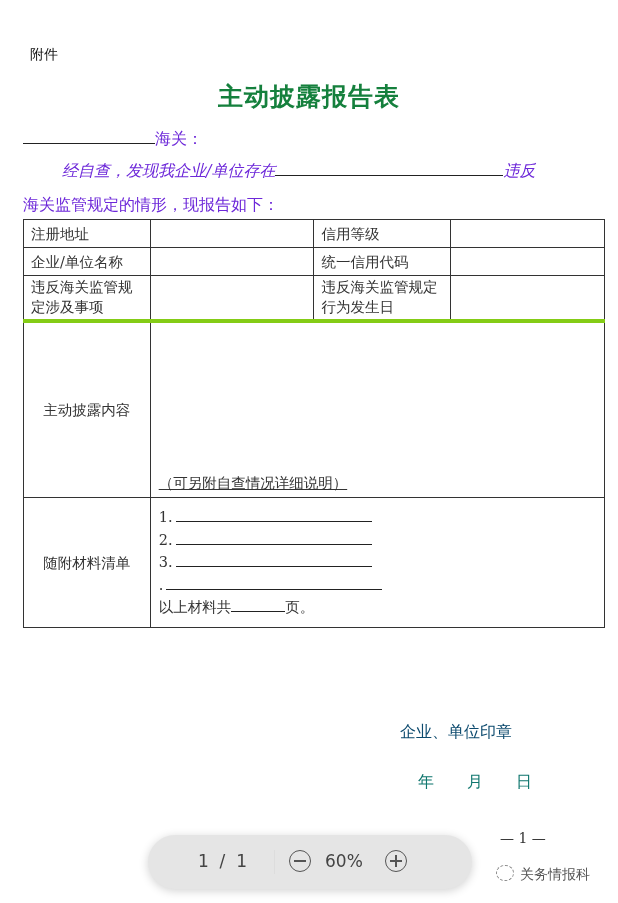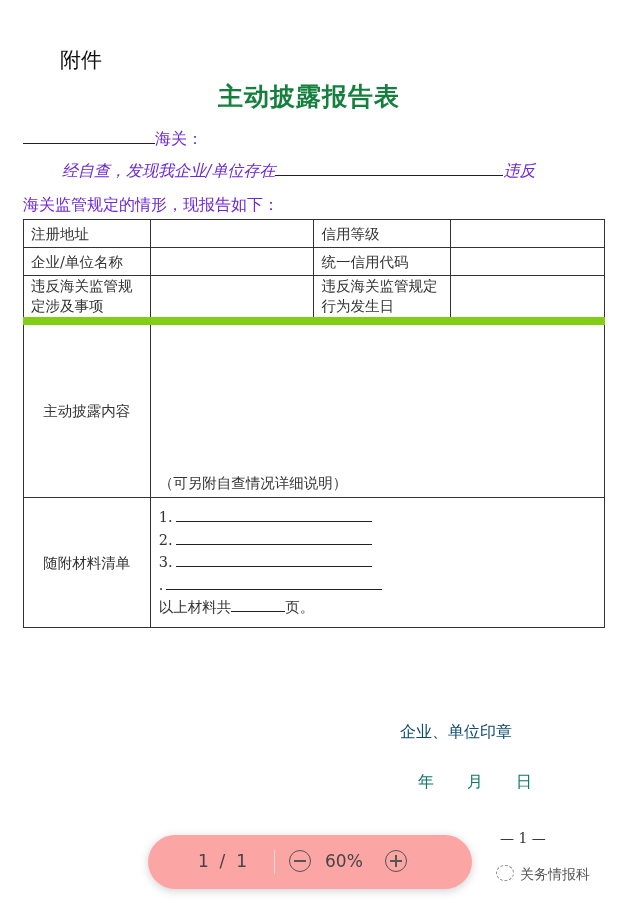--- a/index.html
+++ b/index.html
@@ -1,31 +1,31 @@
 <!DOCTYPE html>
 <html><head>
 <meta charset="utf-8">
 <style>
   html,body{margin:0;padding:0;background:#fff;}
   body{width:618px;height:903px;position:relative;overflow:hidden;font-family:"DejaVu Serif","Liberation Serif",serif;color:#222;}
   .abs{position:absolute;}
-  .attach{left:60px;top:46px;font-family:"DejaVu Sans","Liberation Sans",sans-serif;font-size:21px;color:#111;}
+  .attach{left:30px;top:46px;font-family:"DejaVu Sans","Liberation Sans",sans-serif;font-size:14px;color:#111;}
   .title{left:0;width:618px;top:80px;text-align:center;font-family:"DejaVu Sans","Liberation Sans",sans-serif;font-weight:bold;font-size:25px;color:#15803d;letter-spacing:1px;}
   .line{font-size:16px;color:#6d28d9;}
   .ul{display:inline-block;border-bottom:1px solid #222;height:15px;vertical-align:baseline;}
   table{position:absolute;left:23px;top:219px;border-collapse:collapse;width:582px;font-size:14.5px;color:#333;}
   td{border:1px solid #333;padding:0 7px;vertical-align:middle;line-height:20px;}
   td.c{text-align:center;}
   .mats div{line-height:22.5px;font-size:14.5px;}
   .blank{display:inline-block;border-bottom:1px solid #222;height:15px;vertical-align:baseline;}
   .stamp{left:400px;top:722px;font-size:16px;color:#0c4a6e;}
   .date{left:418px;top:772px;font-size:16px;color:#0f766e;word-spacing:0;}
   .date span{display:inline-block;width:49px;}
   .pnum{left:500px;top:830px;font-size:14px;color:#333;}
-  .toolbar{left:148px;top:835px;width:324px;height:54px;border-radius:27px;background:#fca5a5;box-shadow:0 2px 10px rgba(0,0,0,0.18);font-family:"DejaVu Sans","Liberation Sans",sans-serif;color:#444;font-size:17px;}
+  .toolbar{left:148px;top:835px;width:324px;height:54px;border-radius:27px;background:#e5e5e5;box-shadow:0 2px 10px rgba(0,0,0,0.18);font-family:"DejaVu Sans","Liberation Sans",sans-serif;color:#444;font-size:17px;}
   .toolbar .pg{position:absolute;left:50px;top:16px;letter-spacing:0;}
   .toolbar .sep{position:absolute;left:126px;top:15px;width:1px;height:24px;background:#ddd;}
   .toolbar .btn{position:absolute;top:15px;width:22px;height:22px;border:1.5px solid #555;border-radius:50%;box-sizing:border-box;}
   .toolbar .btn:before{content:"";position:absolute;left:4px;right:4px;top:8.5px;height:2px;background:#555;}
   .toolbar .plus:after{content:"";position:absolute;top:4px;bottom:4px;left:8.5px;width:2px;background:#555;}
   .toolbar .zoom{position:absolute;left:177px;top:16px;}
   .wm{left:496px;top:865px;font-family:"DejaVu Sans","Liberation Sans",sans-serif;font-size:14px;color:#555;}
   .wm .ic{display:inline-block;width:16px;height:14px;border:1px dashed #888;border-radius:50%;vertical-align:-2px;margin-right:6px;}
 </style>
 </head>
@@ -55,29 +55,29 @@
     <td></td>
     <td>信用等级</td>
     <td></td>
   </tr>
   <tr style="height:28px">
     <td>企业/单位名称</td>
     <td></td>
     <td>统一信用代码</td>
     <td></td>
   </tr>
-  <tr style="height:45px;border-bottom:8px solid #84cc16">
+  <tr style="height:45px;border-bottom:4px solid #84cc16">
     <td>违反海关监管规定涉及事项</td>
     <td></td>
     <td>违反海关监管规定行为发生日</td>
     <td></td>
   </tr>
   <tr style="height:177px">
     <td class="c">主动披露内容</td>
-    <td colspan="3" style="vertical-align:bottom;padding:16px 0 4px 8px;">
+    <td colspan="3" style="vertical-align:bottom;padding:16px 0 4px 8px;text-decoration:underline;">
       <span>（可另附自查情况详细说明）</span>
     </td>
   </tr>
   <tr style="height:130px">
     <td class="c">随附材料清单</td>
     <td colspan="3" class="mats" style="padding:6px 8px;">
       <div><span>1.</span><span class="blank" style="width:196px;margin-left:3px"></span></div>
       <div><span>2.</span><span class="blank" style="width:196px;margin-left:3px"></span></div>
       <div><span>3.</span><span class="blank" style="width:196px;margin-left:3px"></span></div>
       <div><span>.</span><span class="blank" style="width:216px;margin-left:3px"></span></div>

